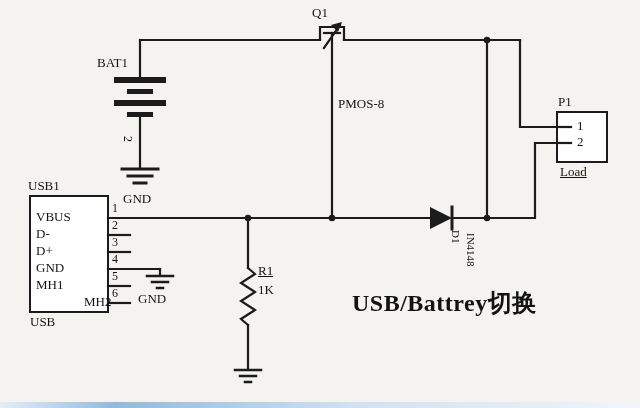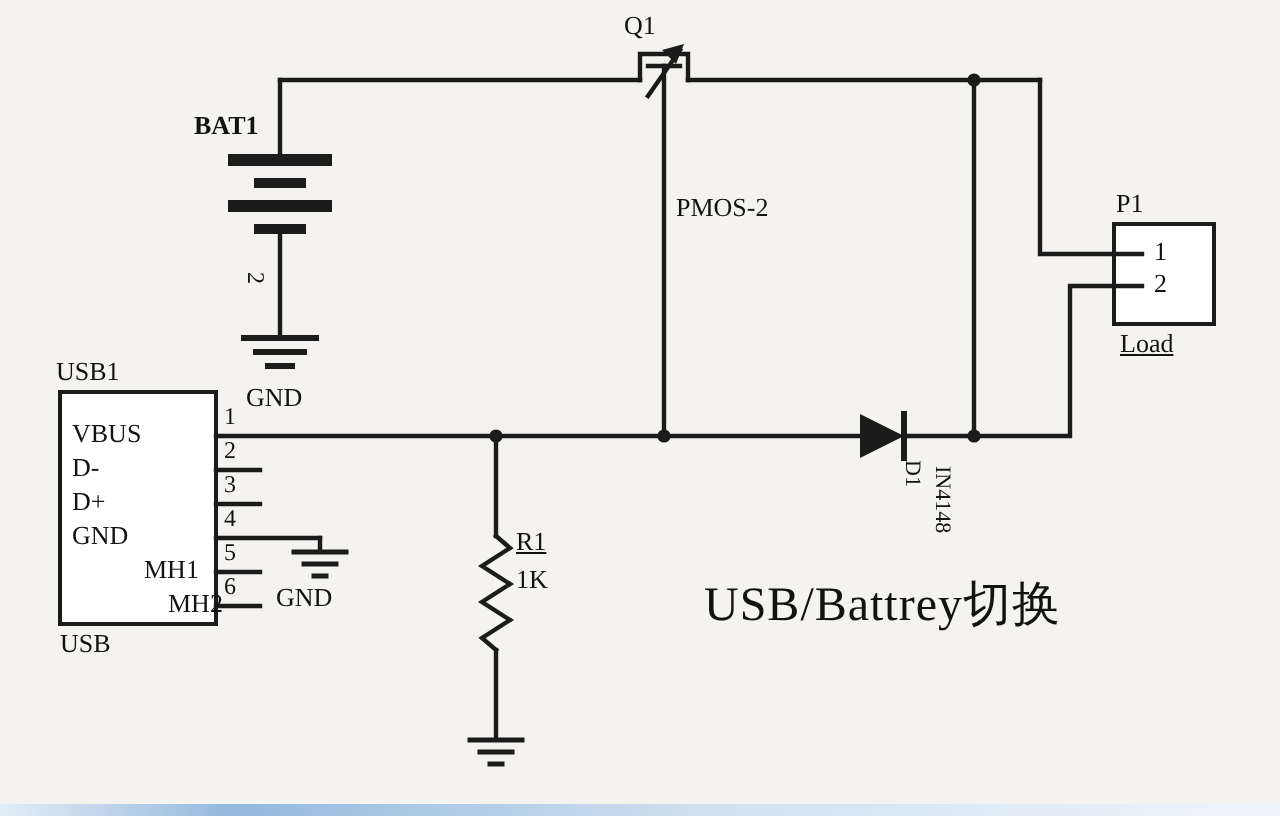--- a/index.html
+++ b/index.html
@@ -7,21 +7,21 @@
   .stage {
     position:relative; width:640px; height:408px;
     background:var(--bg); overflow:hidden;
     font-family:"Liberation Serif", serif;
   }
   .stage svg { position:absolute; left:0; top:0; }
   .lbl { position:absolute; color:#121212; font-size:13px; line-height:1.1; white-space:nowrap; }
   .sm  { font-size:12px; }
   .xs  { font-size:11px; }
   .rot { transform:rotate(90deg); transform-origin:0 0; }
-  .title { font-size:24px; font-weight:normal; letter-spacing:.5px; }
+  .title { font-size:24px; font-weight:bold; letter-spacing:.5px; }
   .w   { stroke:var(--wire); stroke-width:2.2; fill:none; stroke-linecap:square; }
   .w25 { stroke:var(--wire); stroke-width:2.5; fill:none; stroke-linecap:square; }
   .w3  { stroke:var(--wire); stroke-width:3;   fill:none; stroke-linecap:square; }
   .f   { fill:var(--wire); stroke:none; }
   .box { fill:#ffffff; stroke:var(--wire); stroke-width:2; }
   .strip {
     position:absolute; left:0; bottom:0; width:640px; height:6px;
     background:linear-gradient(90deg,#e3edf8 0%,#93b9dd 18%,#cfe1f2 55%,#f0f5fb 100%);
   }
 </style>
@@ -106,32 +106,32 @@
 
     <g>
       <circle class="f" cx="248" cy="218" r="3.3"></circle>
       <circle class="f" cx="332" cy="218" r="3.3"></circle>
       <circle class="f" cx="487" cy="40" r="3.3"></circle>
       <circle class="f" cx="487" cy="218" r="3.3"></circle>
     </g>
   </svg>
 
   <span class="lbl" style="left:312px; top:6px;">Q1</span>
-  <span class="lbl" style="left:338px; top:97px;">PMOS-2</span>
+  <span class="lbl" style="left:338px; top:97px;">PMOS-8</span>
 
-  <span class="lbl" style="left:97px;  top:56px;font-weight:bold;">BAT1</span>
+  <span class="lbl" style="left:97px;  top:56px;">BAT1</span>
   <span class="lbl sm rot" style="left:134px; top:136px;">2</span>
   <span class="lbl" style="left:123px; top:192px;">GND</span>
 
   <span class="lbl" style="left:28px; top:179px;">USB1</span>
   <span class="lbl" style="left:36px; top:210px;">VBUS</span>
   <span class="lbl" style="left:36px; top:227px;">D-</span>
   <span class="lbl" style="left:36px; top:244px;">D+</span>
   <span class="lbl" style="left:36px; top:261px;">GND</span>
-  <span class="lbl" style="left:36px; top:278px;margin-left:36px;">MH1</span>
+  <span class="lbl" style="left:36px; top:278px;">MH1</span>
   <span class="lbl" style="left:36px; top:295px;margin-left:48px;">MH2</span>
   <span class="lbl sm" style="left:112px; top:202px;">1</span>
   <span class="lbl sm" style="left:112px; top:219px;">2</span>
   <span class="lbl sm" style="left:112px; top:236px;">3</span>
   <span class="lbl sm" style="left:112px; top:253px;">4</span>
   <span class="lbl sm" style="left:112px; top:270px;">5</span>
   <span class="lbl sm" style="left:112px; top:287px;">6</span>
   <span class="lbl" style="left:30px; top:315px;">USB</span>
   <span class="lbl" style="left:138px; top:292px;">GND</span>
 

